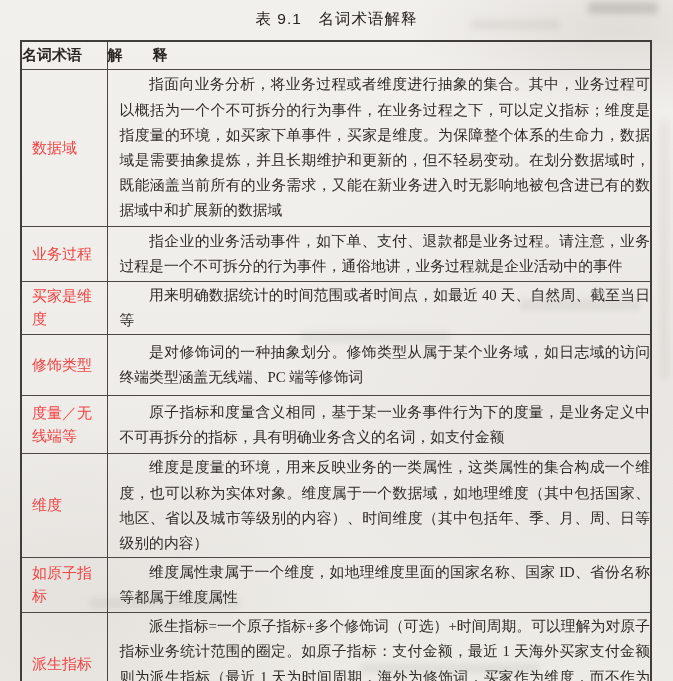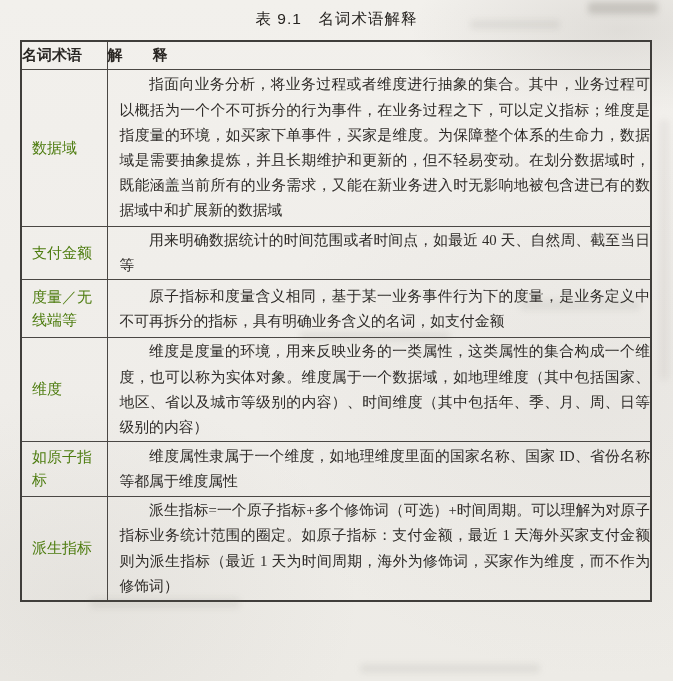--- a/index.html
+++ b/index.html
@@ -28,21 +28,21 @@
   }
   th,td{border:1px solid #4a4744;}
   th{
     font-family:"Liberation Sans","DejaVu Sans",sans-serif;
     font-weight:bold;font-size:15px;color:#2a2724;
     height:27px;text-align:left;vertical-align:middle;padding:0;
   }
   col.c-term{width:86px;}
   td.term{
     vertical-align:middle;text-align:left;
-    padding:2px 4px 2px 10px;font-size:15px;line-height:23px;color:#4d7c0f;
+    padding:2px 4px 2px 10px;font-size:15px;line-height:23px;color:#ef4444;
   }
   td.expl{
     vertical-align:middle;text-align:justify;
     padding:1px 0 1px 12px;font-size:14.8px;line-height:25.2px;
     text-indent:2em;color:#2e2b28;
   }
   
   tr.r0 td{height:152px;}
   tr.r1 td{height:50px;}
   tr.r2 td{height:27px;}
@@ -78,23 +78,31 @@
       <tr>
         <th>名词术语</th>
         <th>解　　释</th>
       </tr>
     </thead>
     <tbody>
       <tr class="r0">
         <td class="term">数据域</td>
         <td class="expl">指面向业务分析，将业务过程或者维度进行抽象的集合。其中，业务过程可以概括为一个个不可拆分的行为事件，在业务过程之下，可以定义指标；维度是指度量的环境，如买家下单事件，买家是维度。为保障整个体系的生命力，数据域是需要抽象提炼，并且长期维护和更新的，但不轻易变动。在划分数据域时，既能涵盖当前所有的业务需求，又能在新业务进入时无影响地被包含进已有的数据域中和扩展新的数据域</td>
       </tr>
+      <tr class="r1">
+        <td class="term">业务过程</td>
+        <td class="expl">指企业的业务活动事件，如下单、支付、退款都是业务过程。请注意，业务过程是一个不可拆分的行为事件，通俗地讲，业务过程就是企业活动中的事件</td>
+      </tr>
       <tr class="r2">
-        <td class="term">支付金额</td>
+        <td class="term">买家是维度</td>
         <td class="expl">用来明确数据统计的时间范围或者时间点，如最近 40 天、自然周、截至当日等</td>
+      </tr>
+      <tr class="r3">
+        <td class="term">修饰类型</td>
+        <td class="expl">是对修饰词的一种抽象划分。修饰类型从属于某个业务域，如日志域的访问终端类型涵盖无线端、PC 端等修饰词</td>
       </tr>
       <tr class="r5">
         <td class="term">度量／无线端等</td>
         <td class="expl">原子指标和度量含义相同，基于某一业务事件行为下的度量，是业务定义中不可再拆分的指标，具有明确业务含义的名词，如支付金额</td>
       </tr>
       <tr class="r6">
         <td class="term">维度</td>
         <td class="expl">维度是度量的环境，用来反映业务的一类属性，这类属性的集合构成一个维度，也可以称为实体对象。维度属于一个数据域，如地理维度（其中包括国家、地区、省以及城市等级别的内容）、时间维度（其中包括年、季、月、周、日等级别的内容）</td>
       </tr>
       <tr class="r7">

